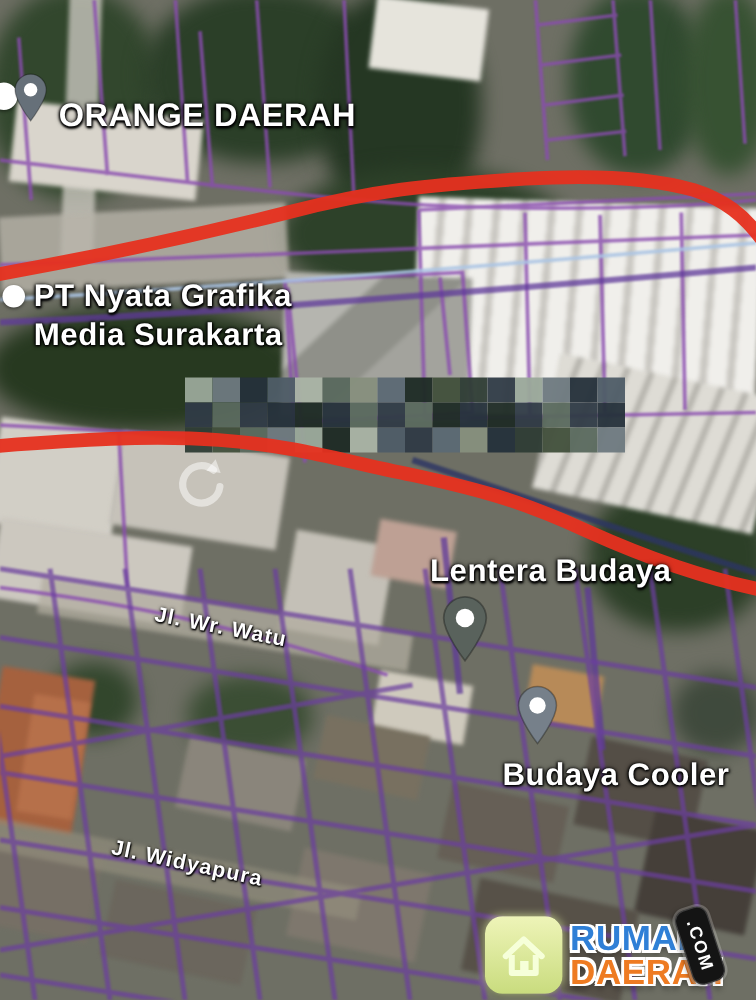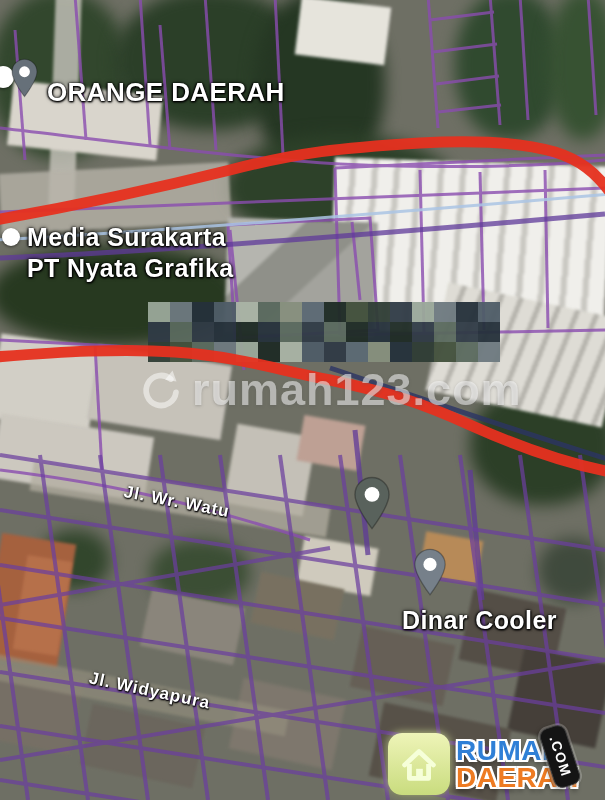--- a/index.html
+++ b/index.html
@@ -220,21 +220,20 @@
   <svg id="redlines" class="layer" width="605" height="800" viewBox="0 0 605 800">
     <path d="M-5,220 C80,205 150,190 230,170 C300,152 340,148 420,143 C470,140 520,142 555,152 C580,160 595,172 610,192" stroke="#e6301f" stroke-width="11" fill="none" stroke-linecap="round" opacity="0.95"></path>
     <path d="M-5,357 C60,352 120,348 175,352 C240,357 270,368 330,380 C390,393 420,402 470,425 C510,443 560,462 610,472" stroke="#e6301f" stroke-width="11" fill="none" stroke-linecap="round" opacity="0.95"></path>
   </svg>
 
   <div class="watermark">
     <svg width="46" height="46" viewBox="0 0 40 40">
       <path d="M33 22 a13 13 0 1 1 -4.5-11.5" stroke="rgba(255,255,255,.5)" stroke-width="5" fill="none" stroke-linecap="round"></path>
       <path d="M30 3 l3.5 9.5 -10 -1.5 z" fill="rgba(255,255,255,.5)"></path>
     </svg>
-    <span class="watermark-text">rumah123.com</span>
   </div>
 
   <div class="poi-dot" style="left:-8px;top:66px;width:22px;height:22px;"></div>
   <div class="pin" style="left:11px;top:58px;width:27px;height:40px;">
     <svg width="27" height="40" viewBox="0 0 26 38">
       <path d="M13 1 C6.4 1 1 6.4 1 13 c0 8.6 12 24 12 24 s12-15.4 12-24 C25 6.4 19.6 1 13 1 Z" fill="#667079" stroke="rgba(0,0,0,.3)"></path>
       <circle cx="13" cy="13" r="5.2" fill="#fff"></circle>
     </svg>
   </div>
   <div class="poi-dot" style="left:2px;top:228px;width:18px;height:18px;"></div>
@@ -247,26 +246,27 @@
   <div class="pin" style="left:412px;top:548px;width:36px;height:48px;">
     <svg width="36" height="48" viewBox="0 0 26 38">
       <path d="M13 1 C6.4 1 1 6.4 1 13 c0 8.6 12 24 12 24 s12-15.4 12-24 C25 6.4 19.6 1 13 1 Z" fill="#76808a" stroke="rgba(0,0,0,.3)"></path>
       <circle cx="13" cy="13" r="5.2" fill="#fff"></circle>
     </svg>
   </div>
 
   <div class="map-label poi-label" style="left:47px;top:77px;font-size:26px;">ORANGE DAERAH</div>
 
   <div class="map-label poi-label" style="left:27px;top:222px;line-height:31px;">
+    <div>PT Nyata Grafika</div>
     <div>Media Surakarta</div>
-    <div>PT Nyata Grafika</div>
-  </div>
-
-
-  <div class="map-label poi-label" style="left:402px;top:606px;">Dinar Cooler</div>
+  </div>
+
+  <div class="map-label poi-label" style="left:344px;top:443px;">Lentera Budaya</div>
+
+  <div class="map-label poi-label" style="left:402px;top:606px;">Budaya Cooler</div>
 
   <div class="map-label street-label" style="left:123px;top:492px;transform:rotate(11deg);">Jl. Wr. Watu</div>
 
   <div class="map-label street-label" style="left:88px;top:681px;transform:rotate(12deg);">Jl. Widyapura</div>
 
   <div class="brand">
     <div class="brand-icon">
       <svg width="46" height="46" viewBox="0 0 48 48">
         <path d="M9 25 L24 11 L39 25" stroke="#f6ffd9" stroke-width="5" fill="none" stroke-linecap="round" stroke-linejoin="round"></path>
         <path d="M14 24 V39 H34 V24" stroke="#f6ffd9" stroke-width="5" fill="none" stroke-linejoin="round"></path>

